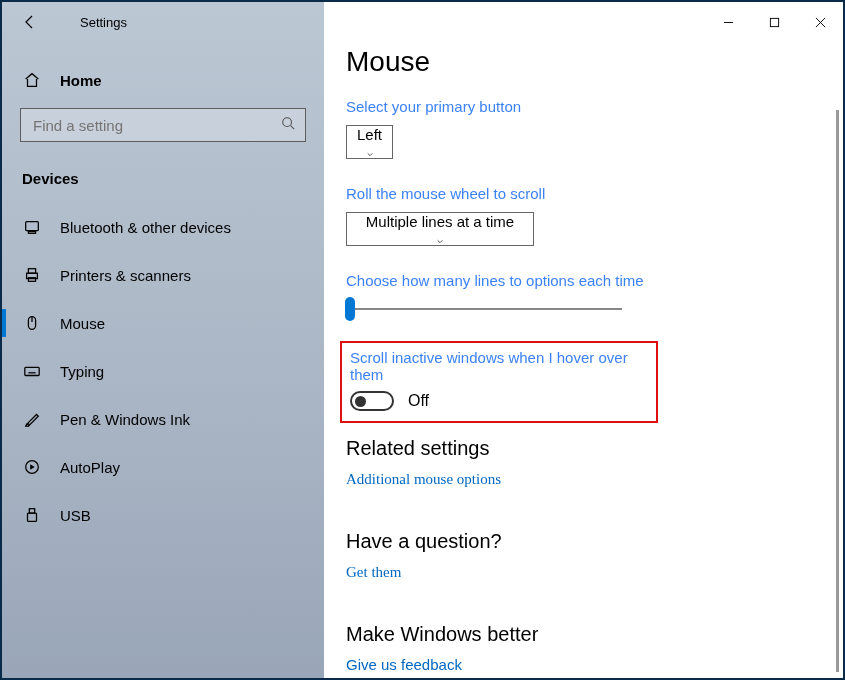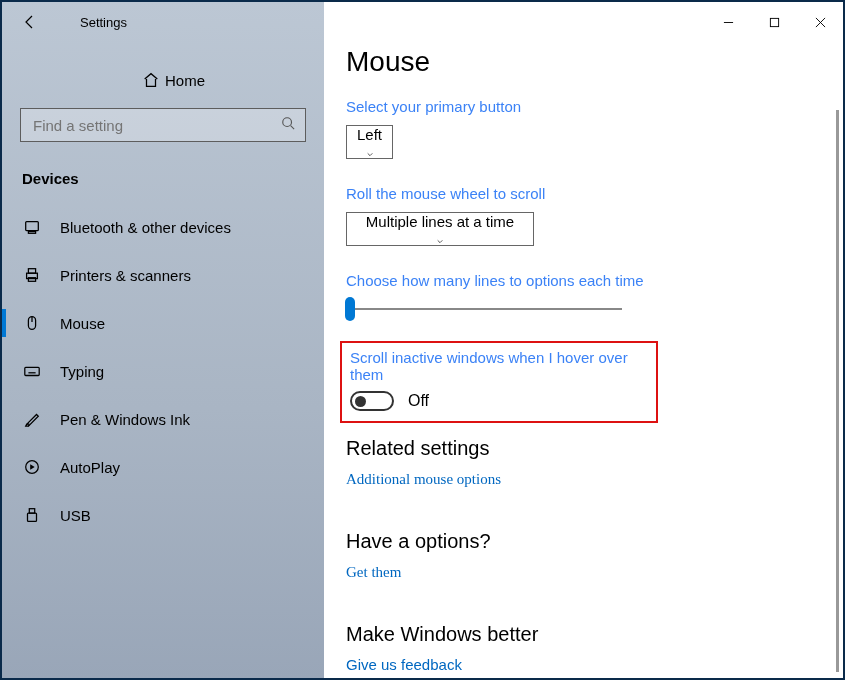--- a/index.html
+++ b/index.html
@@ -63,24 +63,23 @@
     background: linear-gradient(to bottom, #bcc7d4, #a9b5c4 60%, #99a6b8);
     padding-top: 56px;
     position: relative;
     color: #000;
   }
   .home-row {
     display: flex;
     align-items: center;
     height: 44px;
     padding-left: 20px;
-    gap: 4px;
-    font-size: 15px;
-    font-weight: 400;
-    justify-content: center;
+    gap: 18px;
+    font-size: 15px;
+    font-weight: 700;
   }
   .search-wrap {
     margin: 6px 18px 18px 18px;
   }
   .search-box {
     display: flex;
     align-items: center;
     height: 34px;
     border: 1px solid #5d5d5d;
     background: rgba(255,255,255,0.25);
@@ -386,21 +385,21 @@
         </div>
         <span>Off</span>
       </div>
     </div>
 
     <div class="section-heading">Related settings</div>
     <div class="block">
       <a class="link">Additional mouse options</a>
     </div>
 
-    <div class="section-heading">Have a options?</div>
+    <div class="section-heading">Have a question?</div>
     <div class="block">
       <a class="link">Get them</a>
     </div>
 
     <div class="section-heading">Make Windows better</div>
     <a class="link">Give us feedback</a>
 
     <div class="scrollbar"></div>
   </main>
 </div>

